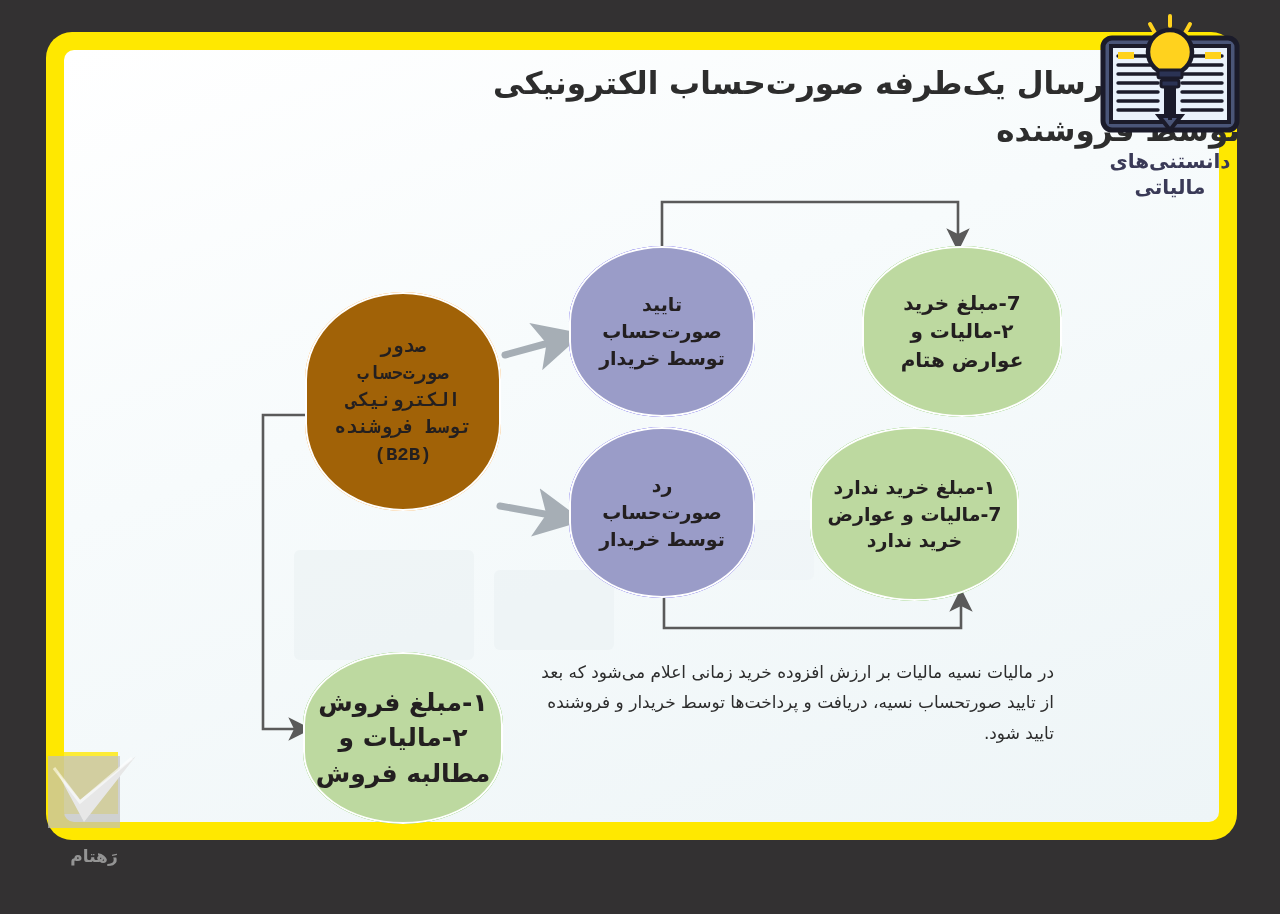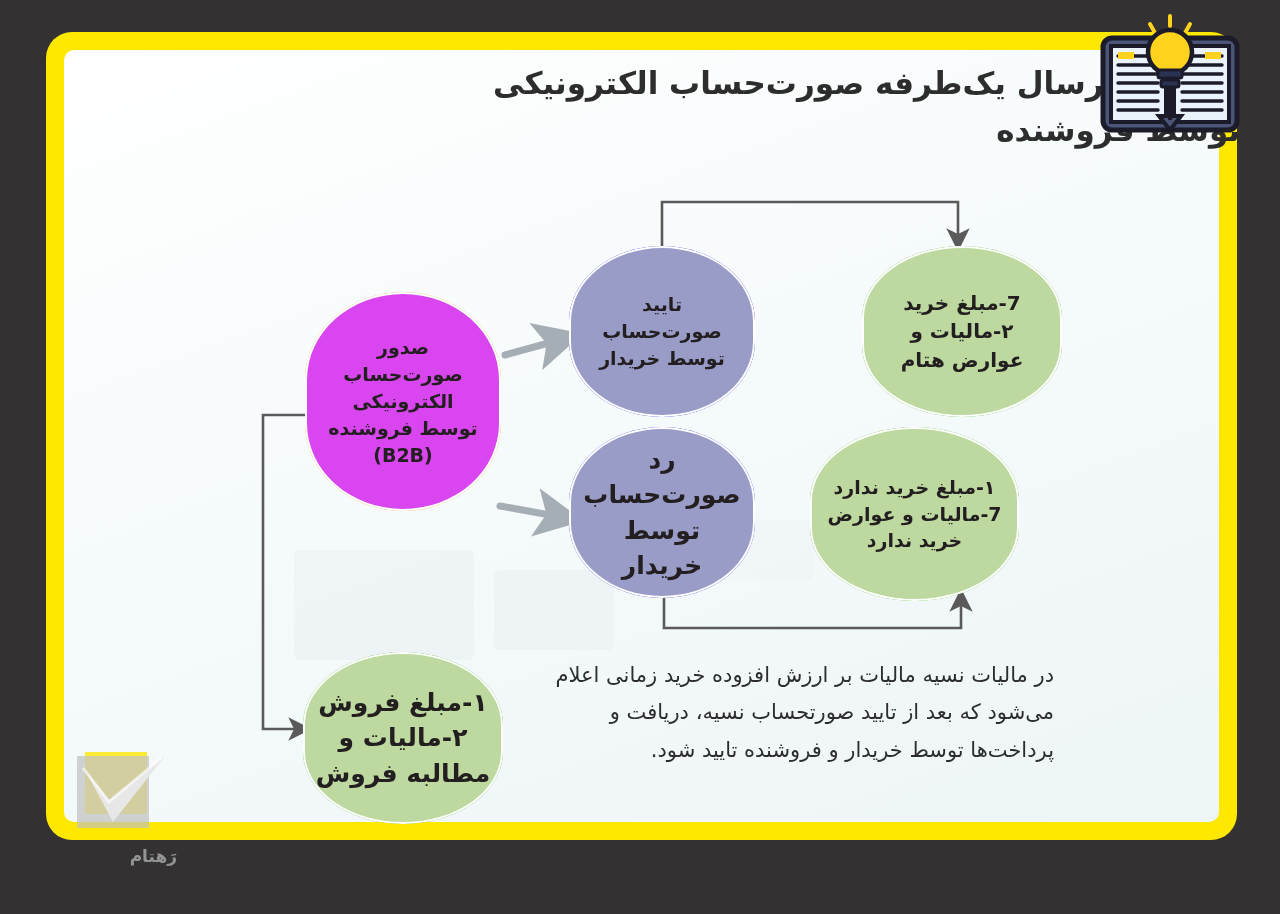--- a/index.html
+++ b/index.html
@@ -37,50 +37,50 @@
     line-height:1.42;
   }
   .node .inner{
     width:100%;height:100%;display:flex;align-items:center;justify-content:center;
     box-sizing:border-box;border-radius:inherit;border:2px solid #ffffff;
     padding:6px 10px;
   }
   .node-orange{
     background:#F7941E;border-radius:50%/40%;
   }
-  .node-orange .inner{background:#d946ef;border-radius:50%/40%;}
+  .node-orange .inner{background:#a16207;border-radius:50%/40%;font-family:Liberation Mono, monospace;}
   .node-purple{background:#1A0BD8;border-radius:50%/44%;}
   .node-purple .inner{background:#9A9CC8;border-radius:50%/44%;}
   .node-green{background:#4CAF1E;border-radius:50%/42%;}
   .node-green .inner{background:#BDD9A0;border-radius:50%/42%;}
 
   #node-issue   {left:305px;top:292px;width:196px;height:219px;font-size:19px;}
   #node-approve {left:569px;top:246px;width:186px;height:171px;font-size:19px;}
-  #node-reject  {left:569px;top:427px;width:186px;height:171px;font-size:25px;}
+  #node-reject  {left:569px;top:427px;width:186px;height:171px;font-size:19px;}
   #node-buy-amt {left:862px;top:246px;width:200px;height:171px;font-size:20px;}
   #node-no-buy  {left:810px;top:427px;width:209px;height:174px;font-size:19px;}
   #node-sell    {left:303px;top:652px;width:200px;height:172px;font-size:25px;}
 
   
   #wires{position:absolute;left:0;top:0;width:1280px;height:914px;pointer-events:none;}
 
   
   #note{
     position:absolute;left:527px;top:657px;width:527px;
-    text-align:right;color:#2d2d2d;font-size:21px;line-height:1.78;
+    text-align:right;color:#2d2d2d;font-size:17px;line-height:1.78;
   }
   #note p{margin:0;}
   
   #logo{position:absolute;left:1085px;top:12px;width:170px;text-align:center;}
   #logo-caption{
     margin-top:4px;color:#3a3a57;font-size:20px;font-weight:bold;line-height:1.32;
   }
   #logo-caption span{display:block;}
   
-  #watermark{position:absolute;left:47px;top:748px;width:130px;text-align:right;opacity:.92;}
+  #watermark{position:absolute;left:29px;top:748px;width:130px;text-align:center;opacity:.92;}
   #wm-caption{color:#9d9d9d;font-size:17px;font-weight:bold;letter-spacing:2px;margin-top:2px;}
 </style>
 </head>
 <body>
 
 <div id="yellow-frame">
   <div id="white-panel">
 
     <div class="ghost" style="left:230px;top:500px;width:180px;height:110px;"></div>
     <div class="ghost" style="left:430px;top:520px;width:120px;height:80px;"></div>
@@ -226,20 +226,24 @@
     <rect x="23" y="40" width="16" height="7" fill="#FFD21E"></rect>
     <rect x="110" y="40" width="16" height="7" fill="#FFD21E"></rect>
 
     <path d="M64,104 h22 l-11,14 z" fill="#4A5578" stroke="#1B1B2A" stroke-width="4"></path>
 
     <circle cx="75" cy="40" r="22" fill="#FFD21E" stroke="#1B1B2A" stroke-width="4.5"></circle>
     <rect x="63" y="58" width="24" height="8" rx="2" fill="#2B3354" stroke="#1B1B2A" stroke-width="3"></rect>
     <rect x="66" y="68" width="18" height="7" rx="2" fill="#2B3354" stroke="#1B1B2A" stroke-width="3"></rect>
     <path d="M75,75 L75,108" stroke="#1B1B2A" stroke-width="4"></path>
   </svg>
+  <div id="logo-caption">
+    <span>دانستنی‌های</span>
+    <span>مالیاتی</span>
+  </div>
 </div>
 
 <div id="watermark">
   <svg width="108" height="92" viewBox="0 0 108 92">
     <rect x="16" y="4" width="62" height="62" fill="#FFE800" opacity=".85"></rect>
     <rect x="8" y="8" width="72" height="72" fill="#BFBFBF" opacity=".75"></rect>
     <path d="M16,22 L40,52 L96,8 L44,74 Z" fill="#E6E6E6"></path>
     <path d="M14,20 L40,54 L92,10" fill="none" stroke="#FFFFFF" stroke-width="3" opacity=".6"></path>
   </svg>
   <div id="wm-caption">رَهتام</div>

